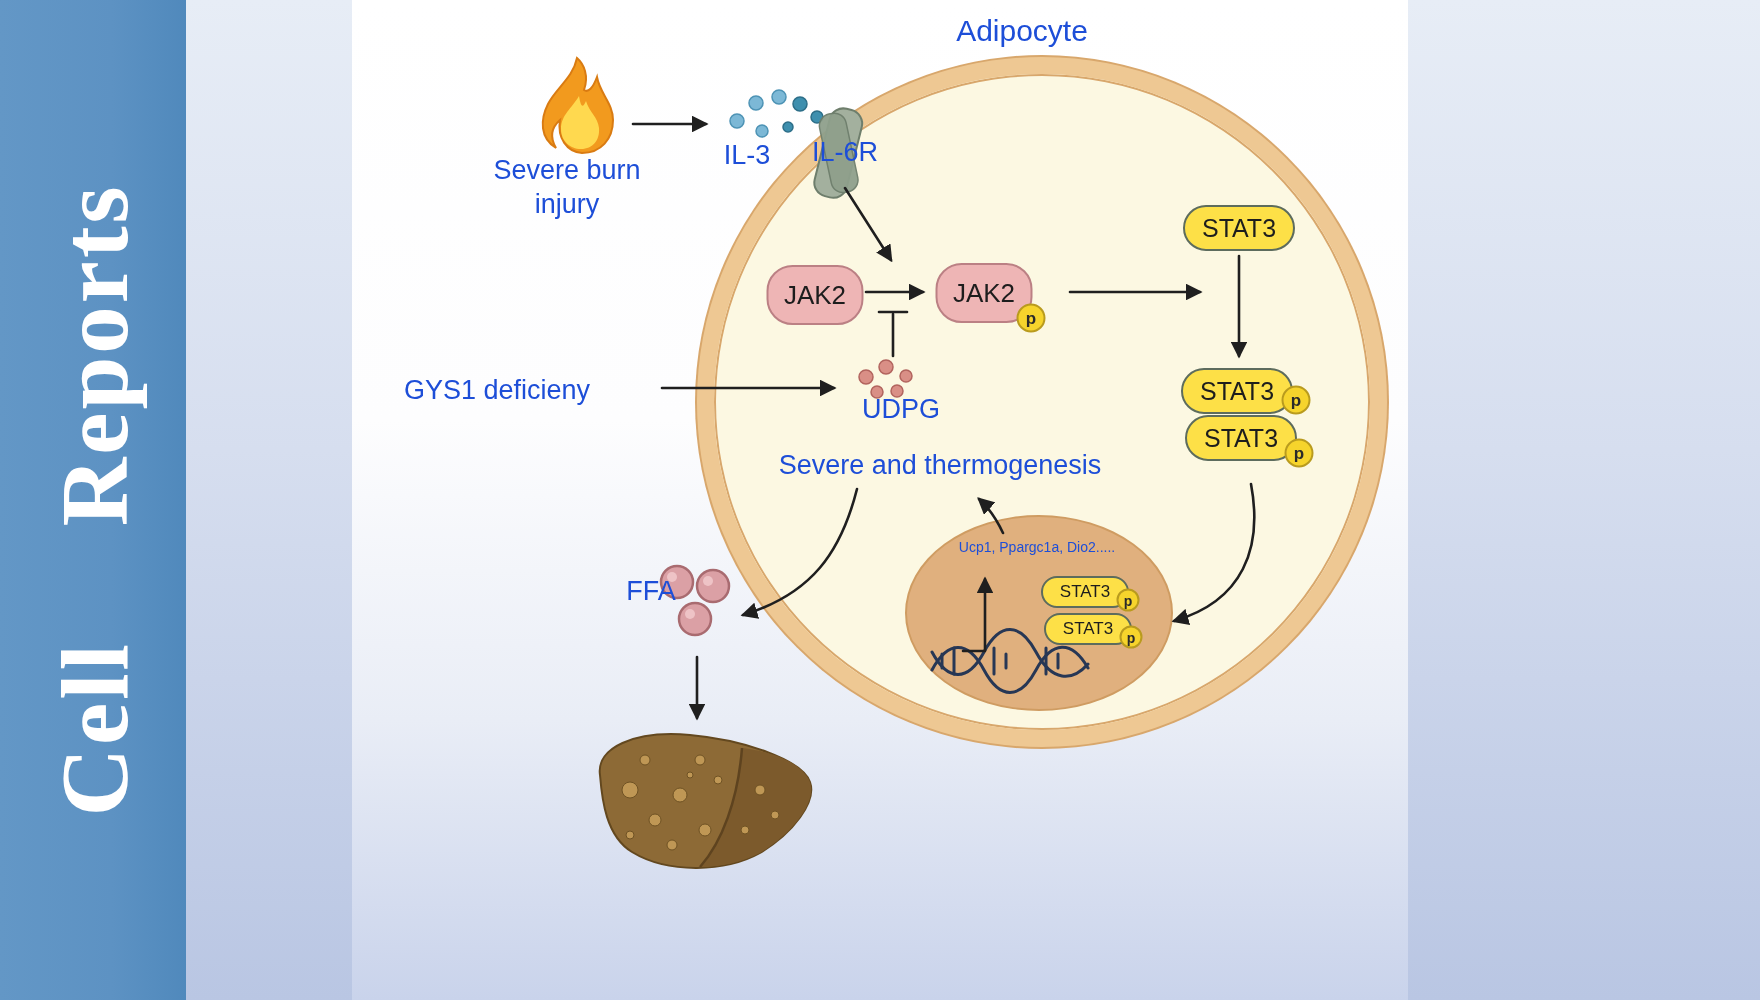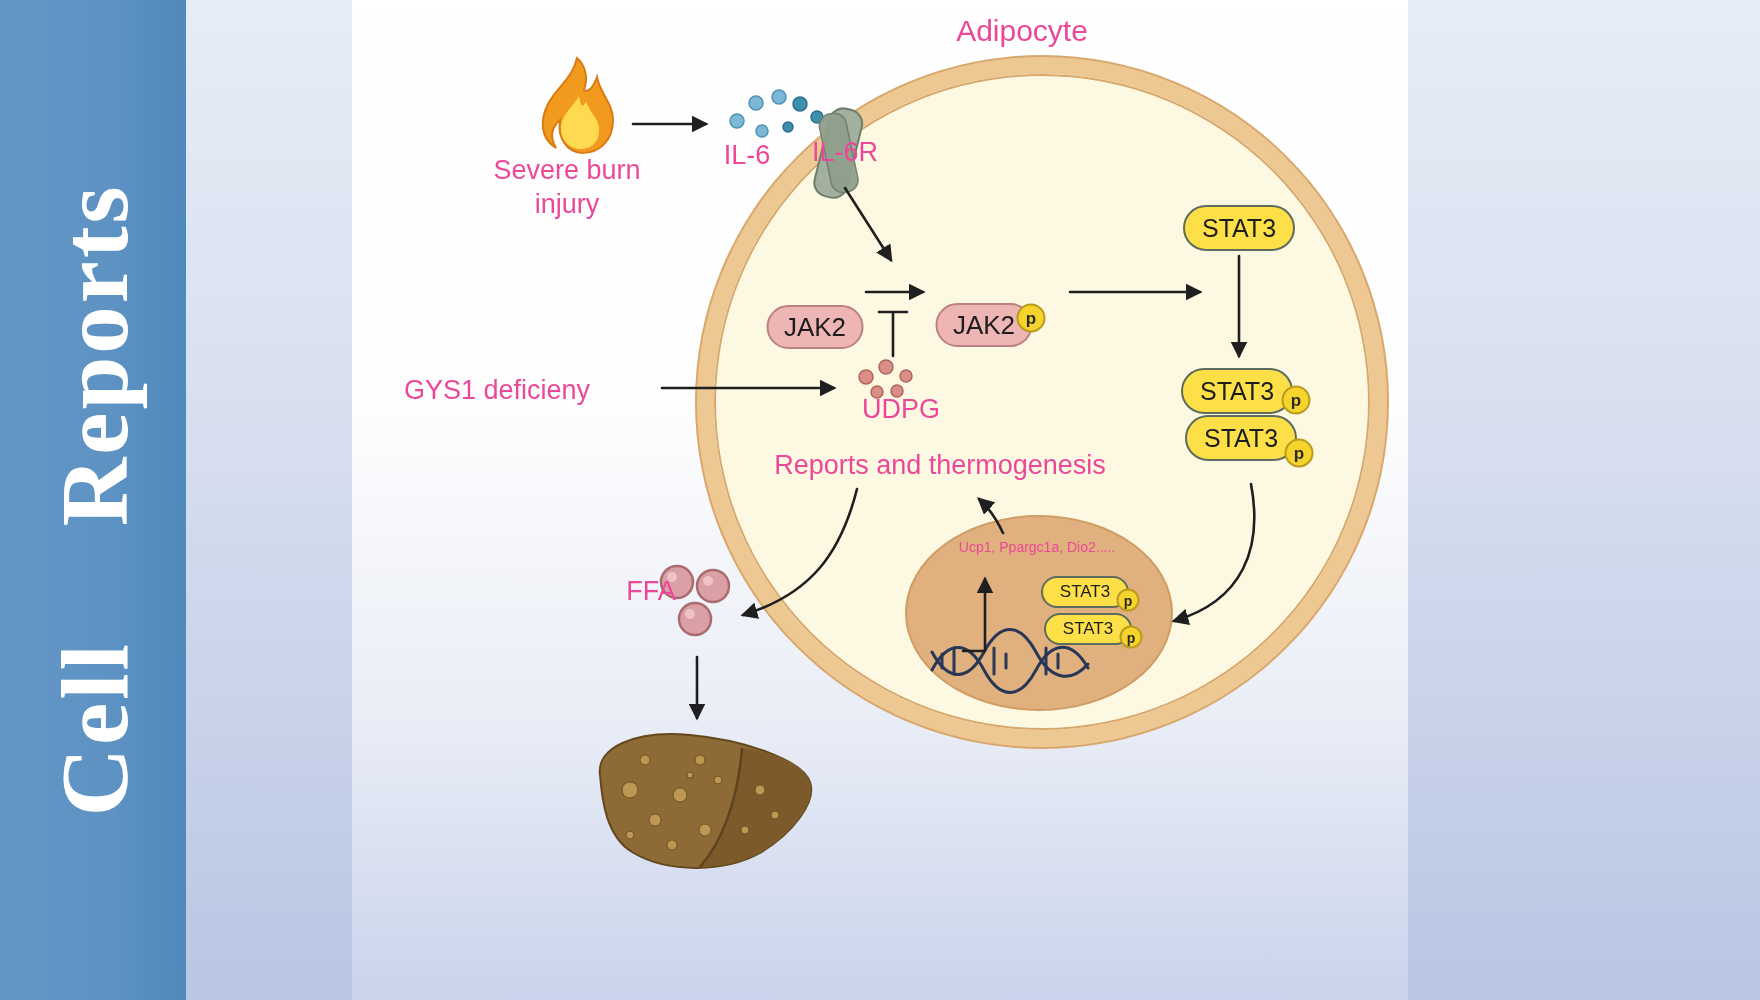--- a/index.html
+++ b/index.html
@@ -33,30 +33,30 @@
     box-sizing:border-box;z-index:1;
   }
   .nucleus{
     position:absolute;left:905px;top:515px;width:268px;height:196px;
     border-radius:50%;background:#e0b07e;border:2px solid #cf9c62;
     box-sizing:border-box;z-index:2;
   }
   .overlay{position:absolute;left:0;top:0;width:1760px;height:1000px;z-index:4;}
   .label{
     position:absolute;transform:translate(-50%,-50%);
-    font-size:27px;color:#ec4899;white-space:nowrap;z-index:5;text-align:center;line-height:1.25;
+    font-size:27px;color:#1d4ed8;white-space:nowrap;z-index:5;text-align:center;line-height:1.25;
   }
   .label.title{font-size:30px;}
   .label.genes{font-size:14px;}
   .pill{
     position:absolute;transform:translate(-50%,-50%);
     display:flex;align-items:center;justify-content:center;
     border-radius:26px;color:#1d1d1d;z-index:5;box-sizing:border-box;
   }
-  .jak2{width:97px;height:44px;background:#eeb5b5;border:2.5px solid #bb8084;font-size:26px;margin-top:32px;}
+  .jak2{width:97px;height:60px;background:#eeb5b5;border:2.5px solid #bb8084;font-size:26px;}
   .stat3{width:112px;height:46px;background:#fde047;border:2.5px solid #5d6c5d;font-size:25px;}
   .stat3.small{width:88px;height:32px;font-size:17px;border-radius:16px;border-width:2px;}
   .pbadge{
     position:absolute;transform:translate(-50%,-50%);
     width:29px;height:29px;border-radius:50%;
     background:#f6d42c;border:2px solid #b99b1e;
     display:flex;align-items:center;justify-content:center;
     font-weight:600;font-size:17px;color:#2a2a2a;z-index:6;box-sizing:border-box;
   }
   .pbadge.small{width:23px;height:23px;font-size:14px;}
@@ -168,29 +168,29 @@
     </g>
   </svg>
 
   <div class="label title" style="left:1022px;top:31px;">Adipocyte</div>
 
   <div class="label" style="left:567px;top:188px;">
     <span>Severe burn</span><br>
     <span>injury</span>
   </div>
 
-  <div class="label" style="left:747px;top:156px;">IL-6</div>
+  <div class="label" style="left:747px;top:156px;">IL-3</div>
   <div class="label" style="left:845px;top:153px;">IL-6R</div>
 
   <div class="label" style="left:497px;top:391px;">
     <span>GYS1 deficieny</span><br>
   </div>
 
   <div class="label" style="left:901px;top:410px;">UDPG</div>
-  <div class="label" style="left:940px;top:466px;">Reports and thermogenesis</div>
+  <div class="label" style="left:940px;top:466px;">Severe and thermogenesis</div>
   <div class="label genes" style="left:1037px;top:548px;">Ucp1, Ppargc1a, Dio2.....</div>
   <div class="label" style="left:651px;top:592px;">FFA</div>
 
   <div class="pill jak2" style="left:815px;top:295px;">JAK2</div>
   <div class="pill jak2" style="left:984px;top:293px;">JAK2</div>
   <div class="pbadge" style="left:1031px;top:318px;">p</div>
 
   <div class="pill stat3" style="left:1239px;top:228px;">STAT3</div>
 
   <div class="pill stat3" style="left:1237px;top:391px;">STAT3</div>

